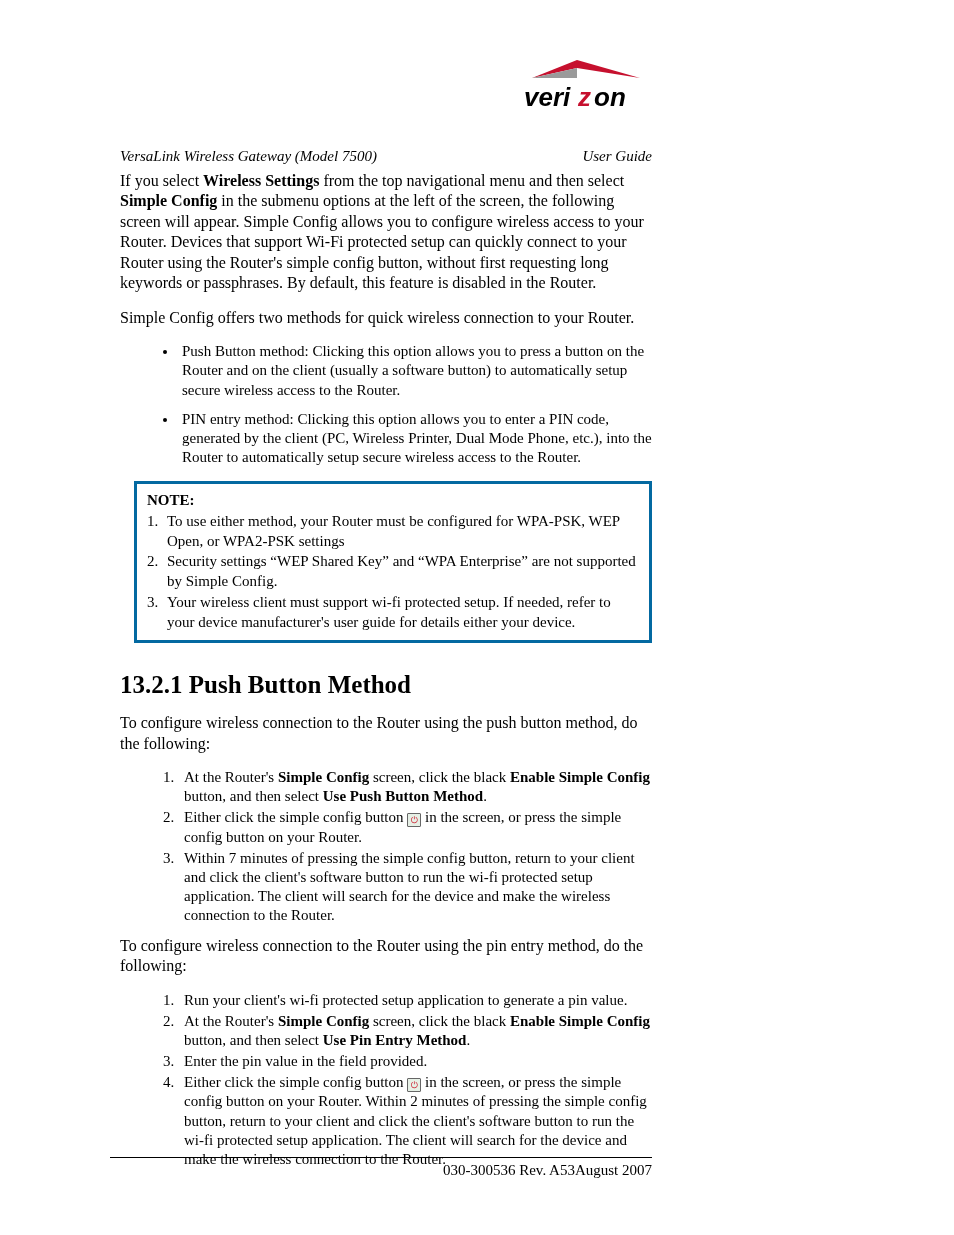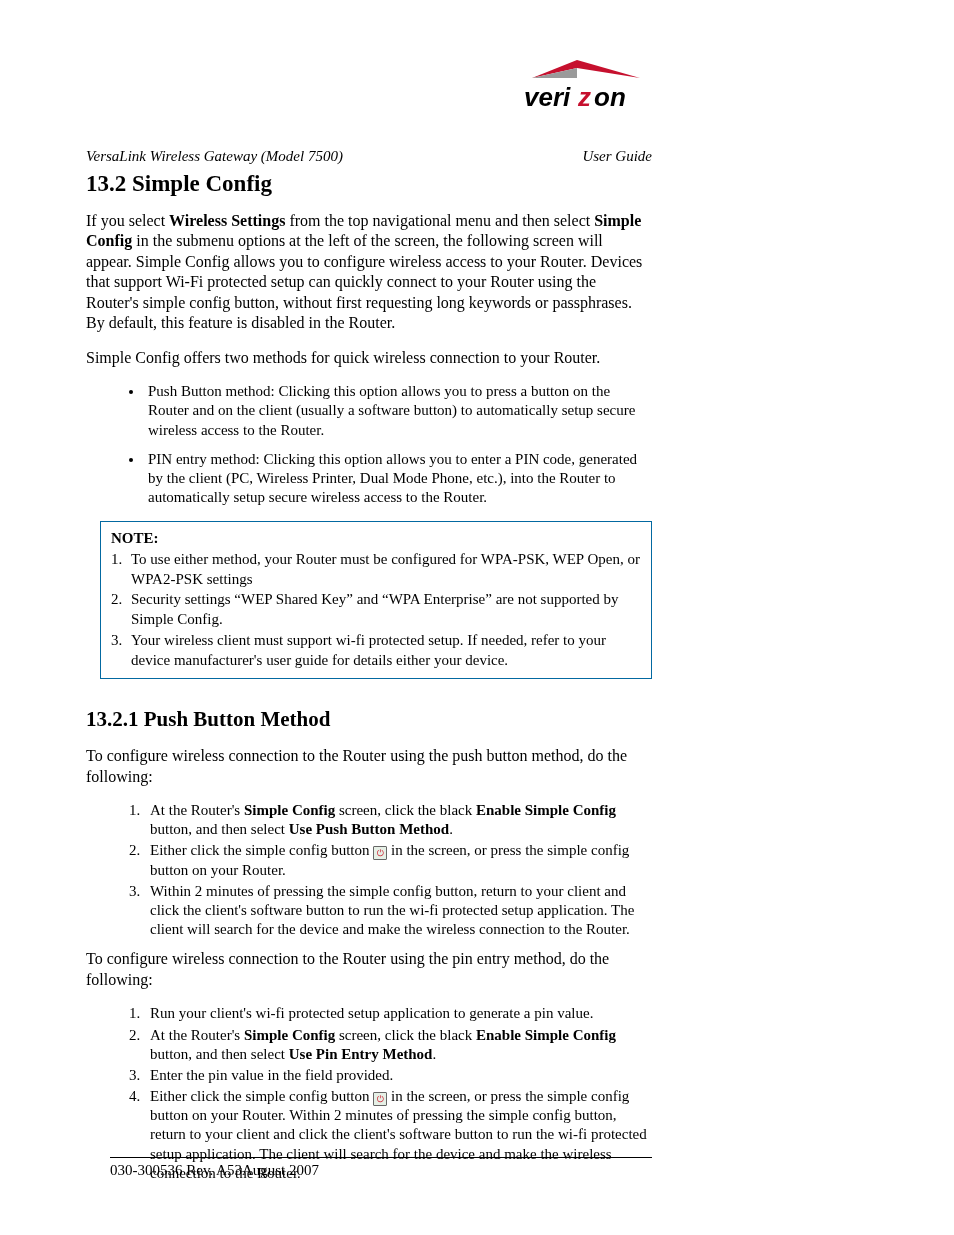--- a/index.html
+++ b/index.html
@@ -7,21 +7,21 @@
     padding: 0;
     background: #fff;
     font-family: "Times New Roman", Times, serif;
     color: #000;
   }
   .page {
     width: 762px;
     height: 1235px;
     position: relative;
     box-sizing: border-box;
-    padding: 50px 110px 40px 86px;
+    padding: 50px 110px 40px 120px;
   }
   .logo-area {
     position: absolute;
     top: 48px;
     right: 110px;
     width: 130px;
     height: 70px;
   }
   .header-line {
     display: flex;
@@ -30,41 +30,41 @@
     font-size: 15px;
     margin-top: 98px;
     margin-bottom: 6px;
   }
   h2.section {
     font-size: 23px;
     font-weight: bold;
     margin: 4px 0 14px 0;
   }
   h3.subsection {
-    font-size: 21px;
+    font-size: 25px;
     font-weight: bold;
     margin: 28px 0 14px 0;
   }
   p.body {
     font-size: 16px;
     line-height: 1.28;
     margin: 0 0 14px 0;
   }
   ul.disc {
     margin: 6px 0 14px 0;
     padding-left: 58px;
   }
   ul.disc li {
     font-size: 15px;
     line-height: 1.28;
     margin-bottom: 10px;
     padding-left: 4px;
   }
   .note-box {
-    border: 1px solid #0369a1;
+    border: 3px solid #0369a1;
     margin: 4px 0 10px 14px;
     padding: 6px 10px 8px 10px;
     font-size: 15px;
     line-height: 1.35;
   }
   .note-row {
     display: flex;
   }
   .note-num {
     flex: 0 0 20px;
@@ -98,21 +98,21 @@
   }
   .footer {
     position: absolute;
     bottom: 56px;
     left: 110px;
     right: 110px;
     border-top: 1px solid #000;
     padding-top: 4px;
     font-size: 15px;
     display: flex;
-    justify-content: flex-start;
+    justify-content: flex-end;
   }
 </style>
 </head>
 <body>
 
 <div class="page">
 
   <div class="logo-area">
     <svg viewBox="0 0 130 70" width="130" height="70">
       <path d="M10 30 L55 12 L118 30 L55 20 Z" fill="#c6102e"></path>
@@ -121,21 +121,20 @@
       <text x="56" y="58" font-family="Arial Black, Arial" font-weight="900" font-size="26" font-style="italic" fill="#c6102e">z</text>
       <text x="72" y="58" font-family="Arial Black, Arial" font-weight="900" font-size="26" font-style="italic" fill="#000">on</text>
     </svg>
   </div>
 
   <div class="header-line">
     <span>VersaLink Wireless Gateway (Model 7500)</span>
     <span>User Guide</span>
   </div>
 
-  <h2 class="section">13.2 Simple Config</h2>
 
   <p class="body">
     <span>If you select </span><b>Wireless Settings</b><span> from the top navigational menu and then select </span><b>Simple Config</b><span> in the submenu options at the left of the screen, the following screen will appear. Simple Config allows you to configure wireless access to your Router. Devices that support Wi-Fi protected setup can quickly connect to your Router using the Router's simple config button, without first requesting long keywords or passphrases. By default, this feature is disabled in the Router.</span>
   </p>
 
   <p class="body">Simple Config offers two methods for quick wireless connection to your Router.</p>
 
   <ul class="disc">
     <li>Push Button method: Clicking this option allows you to press a button on the Router and on the client (usually a software button) to automatically setup secure wireless access to the Router.</li>
     <li>PIN entry method: Clicking this option allows you to enter a PIN code, generated by the client (PC, Wireless Printer, Dual Mode Phone, etc.), into the Router to automatically setup secure wireless access to the Router.</li>
@@ -161,21 +160,21 @@
 
   <p class="body">To configure wireless connection to the Router using the push button method, do the following:</p>
 
   <ol class="num">
     <li>
       <span>At the Router's </span><b>Simple Config</b><span> screen, click the black </span><b>Enable Simple Config</b><span> button, and then select </span><b>Use Push Button Method</b><span>.</span>
     </li>
     <li>
       <span>Either click the simple config button </span><span class="icon-inline">⏻</span><span> in the screen, or press the simple config button on your Router.</span>
     </li>
-    <li>Within 2 minutes of pressing the simple config button, return to your client and click the client's software button to run the wi-fi protected setup application. The client will search for the device and make the wireless connection to the Router.</li>
+    <li>Within 7 minutes of pressing the simple config button, return to your client and click the client's software button to run the wi-fi protected setup application. The client will search for the device and make the wireless connection to the Router.</li>
   </ol>
 
 
   <p class="body">To configure wireless connection to the Router using the pin entry method, do the following:</p>
 
   <ol class="num">
     <li>Run your client's wi-fi protected setup application to generate a pin value.</li>
     <li>
       <span>At the Router's </span><b>Simple Config</b><span> screen, click the black </span><b>Enable Simple Config</b><span> button, and then select </span><b>Use Pin Entry Method</b><span>.</span>
     </li>

